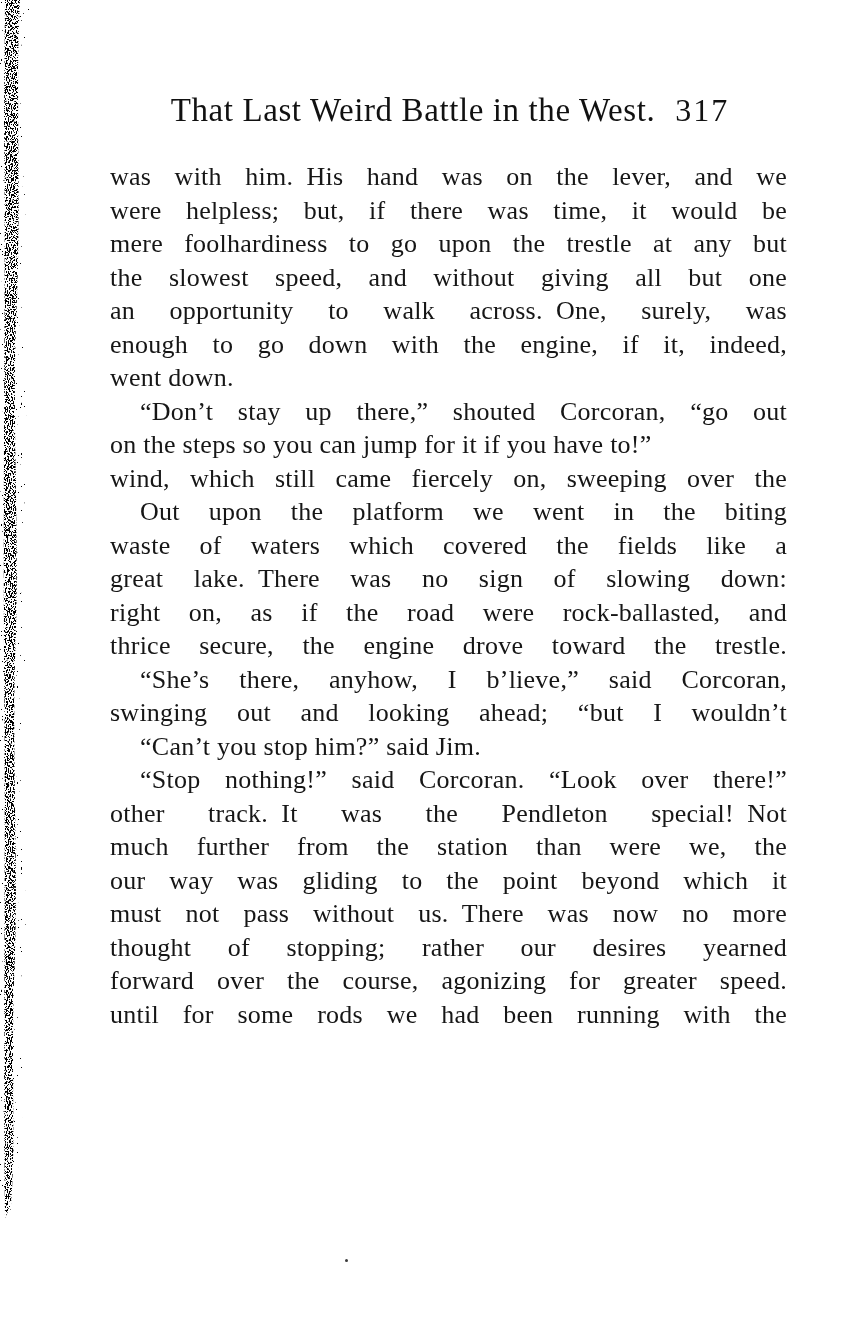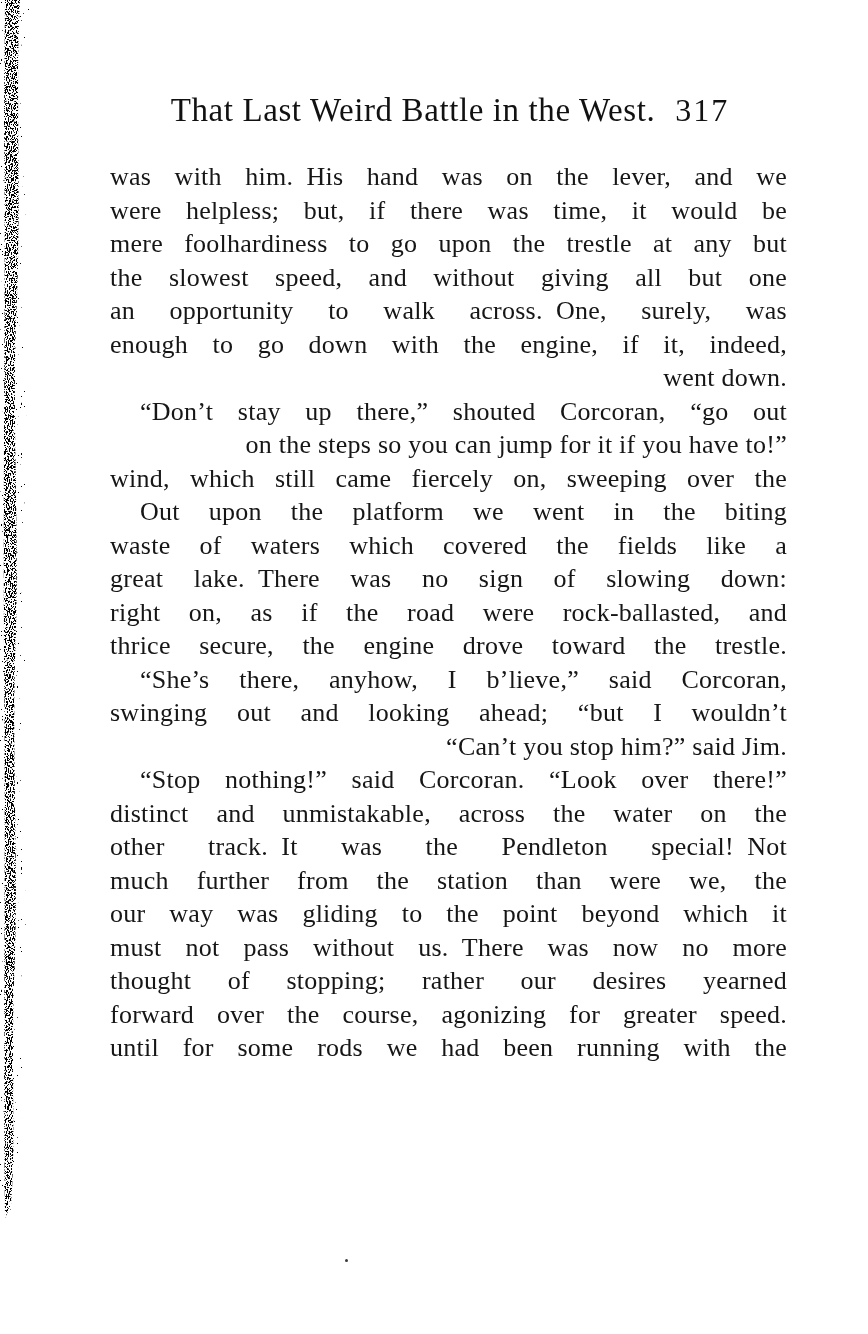--- a/index.html
+++ b/index.html
@@ -41,21 +41,21 @@
     top: 160px;
     left: 110px;
     width: 677px;
   }
   .line {
     font-size: 26px;
     line-height: 33.5px;
     height: 33.5px;
     letter-spacing: 0.25px;
     white-space: pre-wrap;
-    text-align: right;
+    text-align: left;
     color: #161616;
   }
   .line.j {
     text-align: justify;
     text-align-last: justify;
     text-justify: inter-word;
   }
   .line.in { text-indent: 30px; }
   .speck {
     position: absolute;
@@ -108,21 +108,20 @@
       <div class="line j">wind, which still came fiercely on, sweeping over the</div>
       <div class="line j in">Out upon the platform we went in the biting</div>
       <div class="line j">waste of waters which covered the fields like a</div>
       <div class="line j">great lake. There was no sign of slowing down:</div>
       <div class="line j">right on, as if the road were rock-ballasted, and</div>
       <div class="line j">thrice secure, the engine drove toward the trestle.</div>
       <div class="line j in">“She’s there, anyhow, I b’lieve,” said Corcoran,</div>
       <div class="line j">swinging out and looking ahead; “but I wouldn’t</div>
       <div class="line in">“Can’t you stop him?” said Jim.</div>
       <div class="line j in">“Stop nothing!” said Corcoran. “Look over there!”</div>
-      <div class="line j">distinct and unmistakable, across the water on the</div>
       <div class="line j">other track. It was the Pendleton special! Not</div>
       <div class="line j">much further from the station than were we, the</div>
       <div class="line j">our way was gliding to the point beyond which it</div>
       <div class="line j">must not pass without us. There was now no more</div>
       <div class="line j">thought of stopping; rather our desires yearned</div>
       <div class="line j">forward over the course, agonizing for greater speed.</div>
       <div class="line j">until for some rods we had been running with the</div>
     </div>
 
   <div class="speck" style="left:345px; top:1259px;"></div>

